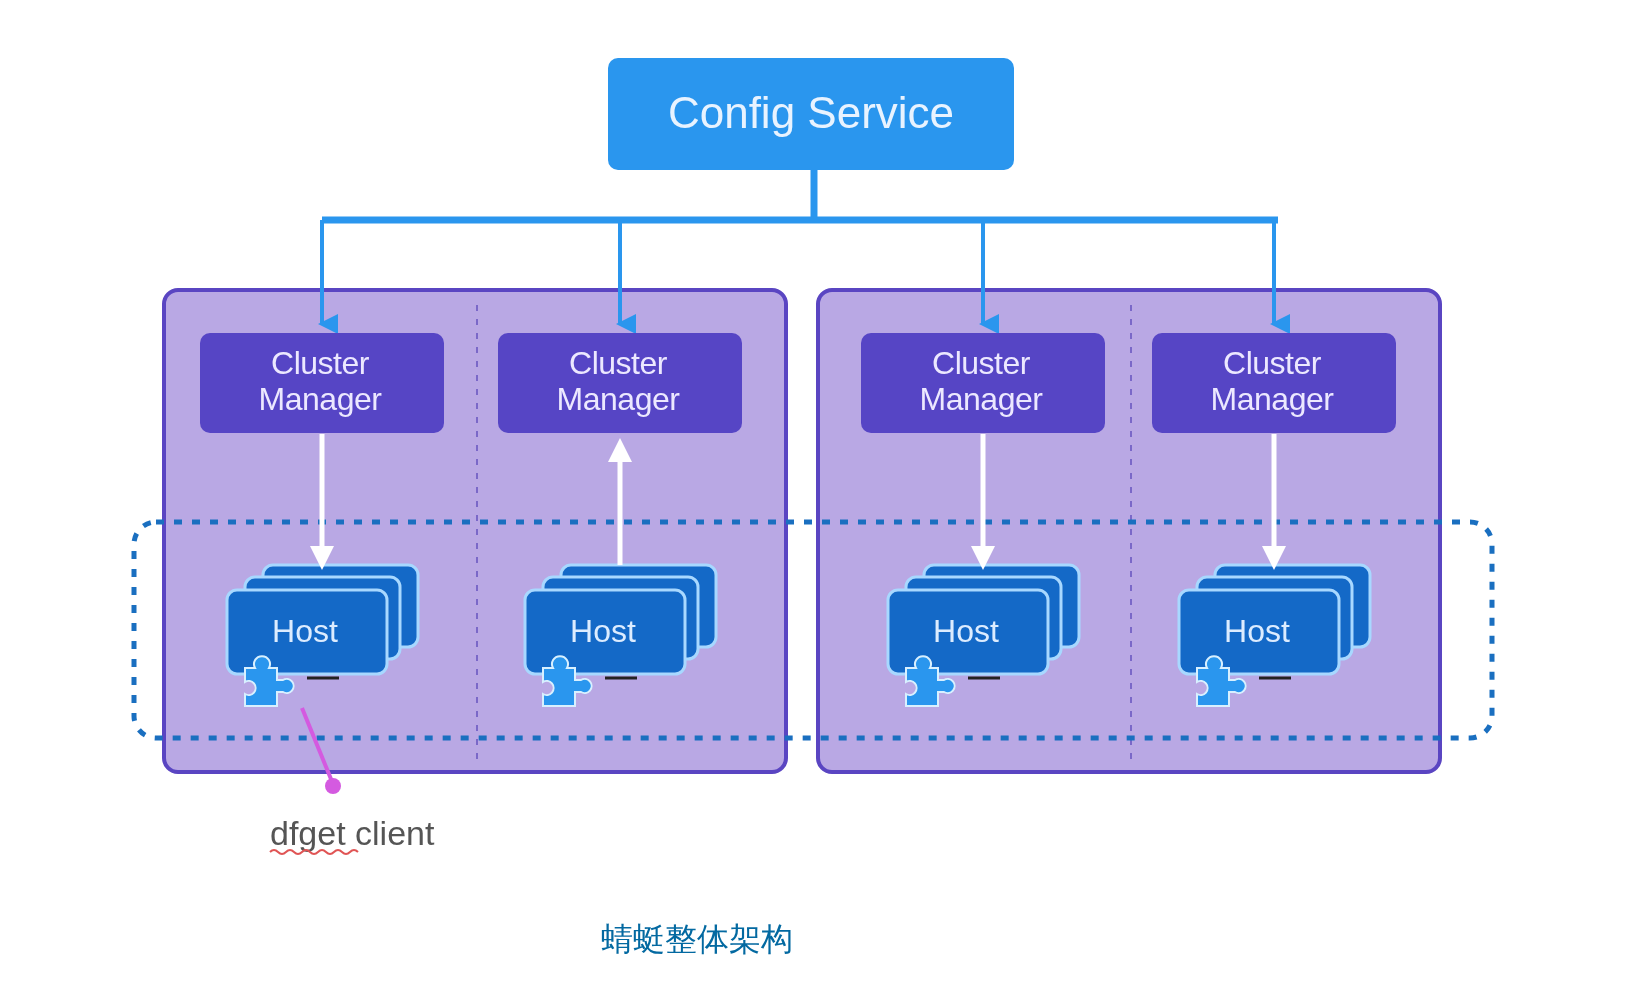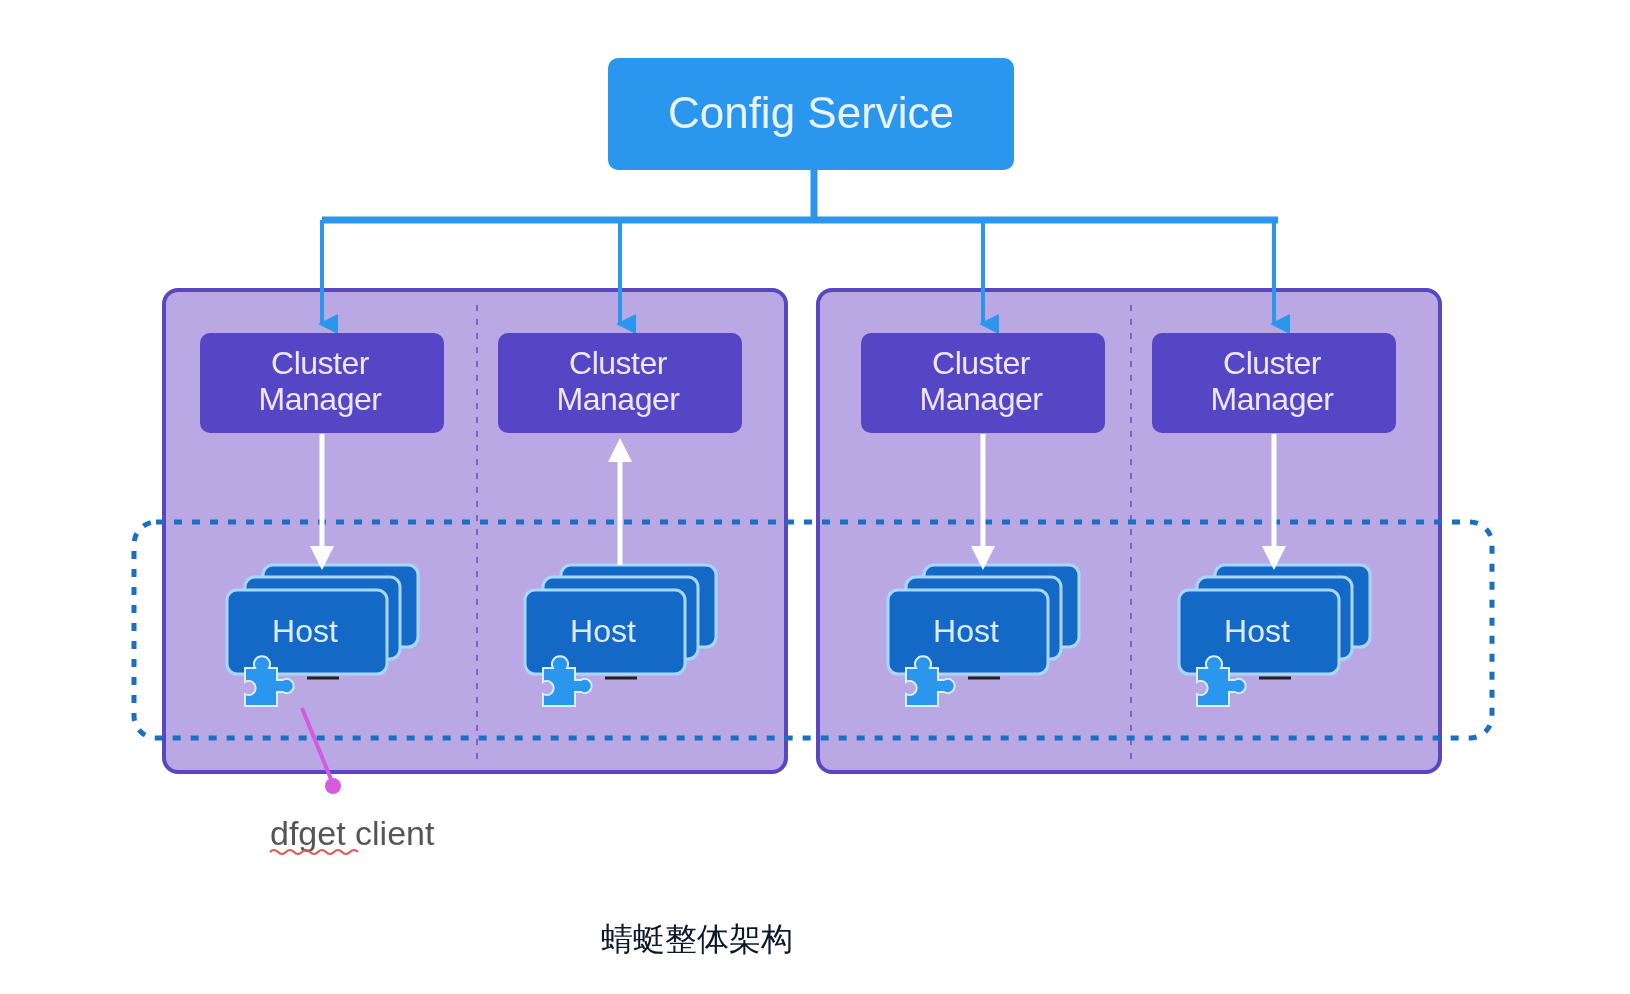--- a/index.html
+++ b/index.html
@@ -4,21 +4,21 @@
   <style>
     html, body { margin: 0; padding: 0; background: #ffffff; }
     body { width: 1630px; height: 994px; position: relative; overflow: hidden; font-family: "Liberation Sans", "DejaVu Sans", sans-serif; }
     #diagram { position: absolute; left: 0; top: 0; width: 1630px; height: 994px; }
     .txt-config { font-family: "Liberation Sans", "DejaVu Sans", sans-serif; font-size: 44px; fill: #e8f3ff; }
     .txt-cm { font-family: "Liberation Sans", "DejaVu Sans", sans-serif; font-size: 32px; fill: #ece8ff; letter-spacing: -0.5px; }
     .txt-host { font-family: "Liberation Sans", "DejaVu Sans", sans-serif; font-size: 32px; fill: #dcecff; }
     .txt-client { font-family: "Liberation Sans", "DejaVu Sans", sans-serif; font-size: 34px; fill: #555555; }
     .caption {
       position: absolute; left: 0; width: 1394px; top: 918px; text-align: center;
-      font-family: "DejaVu Sans", sans-serif; font-size: 32px; color: #0f172a;
+      font-family: "DejaVu Sans", sans-serif; font-size: 32px; color: #0369a1;
     }
   </style>
 </head>
 <body>
 
 <svg id="diagram" viewBox="0 0 1630 994" xmlns="http://www.w3.org/2000/svg">
   <defs>
     <marker id="arrBlue" viewBox="0 0 10 10" refX="5" refY="8" markerWidth="5" markerHeight="5" orient="auto-start-reverse">
       <path d="M0,0 L10,0 L5,10 z" fill="#2a96ee"></path>
     </marker>

